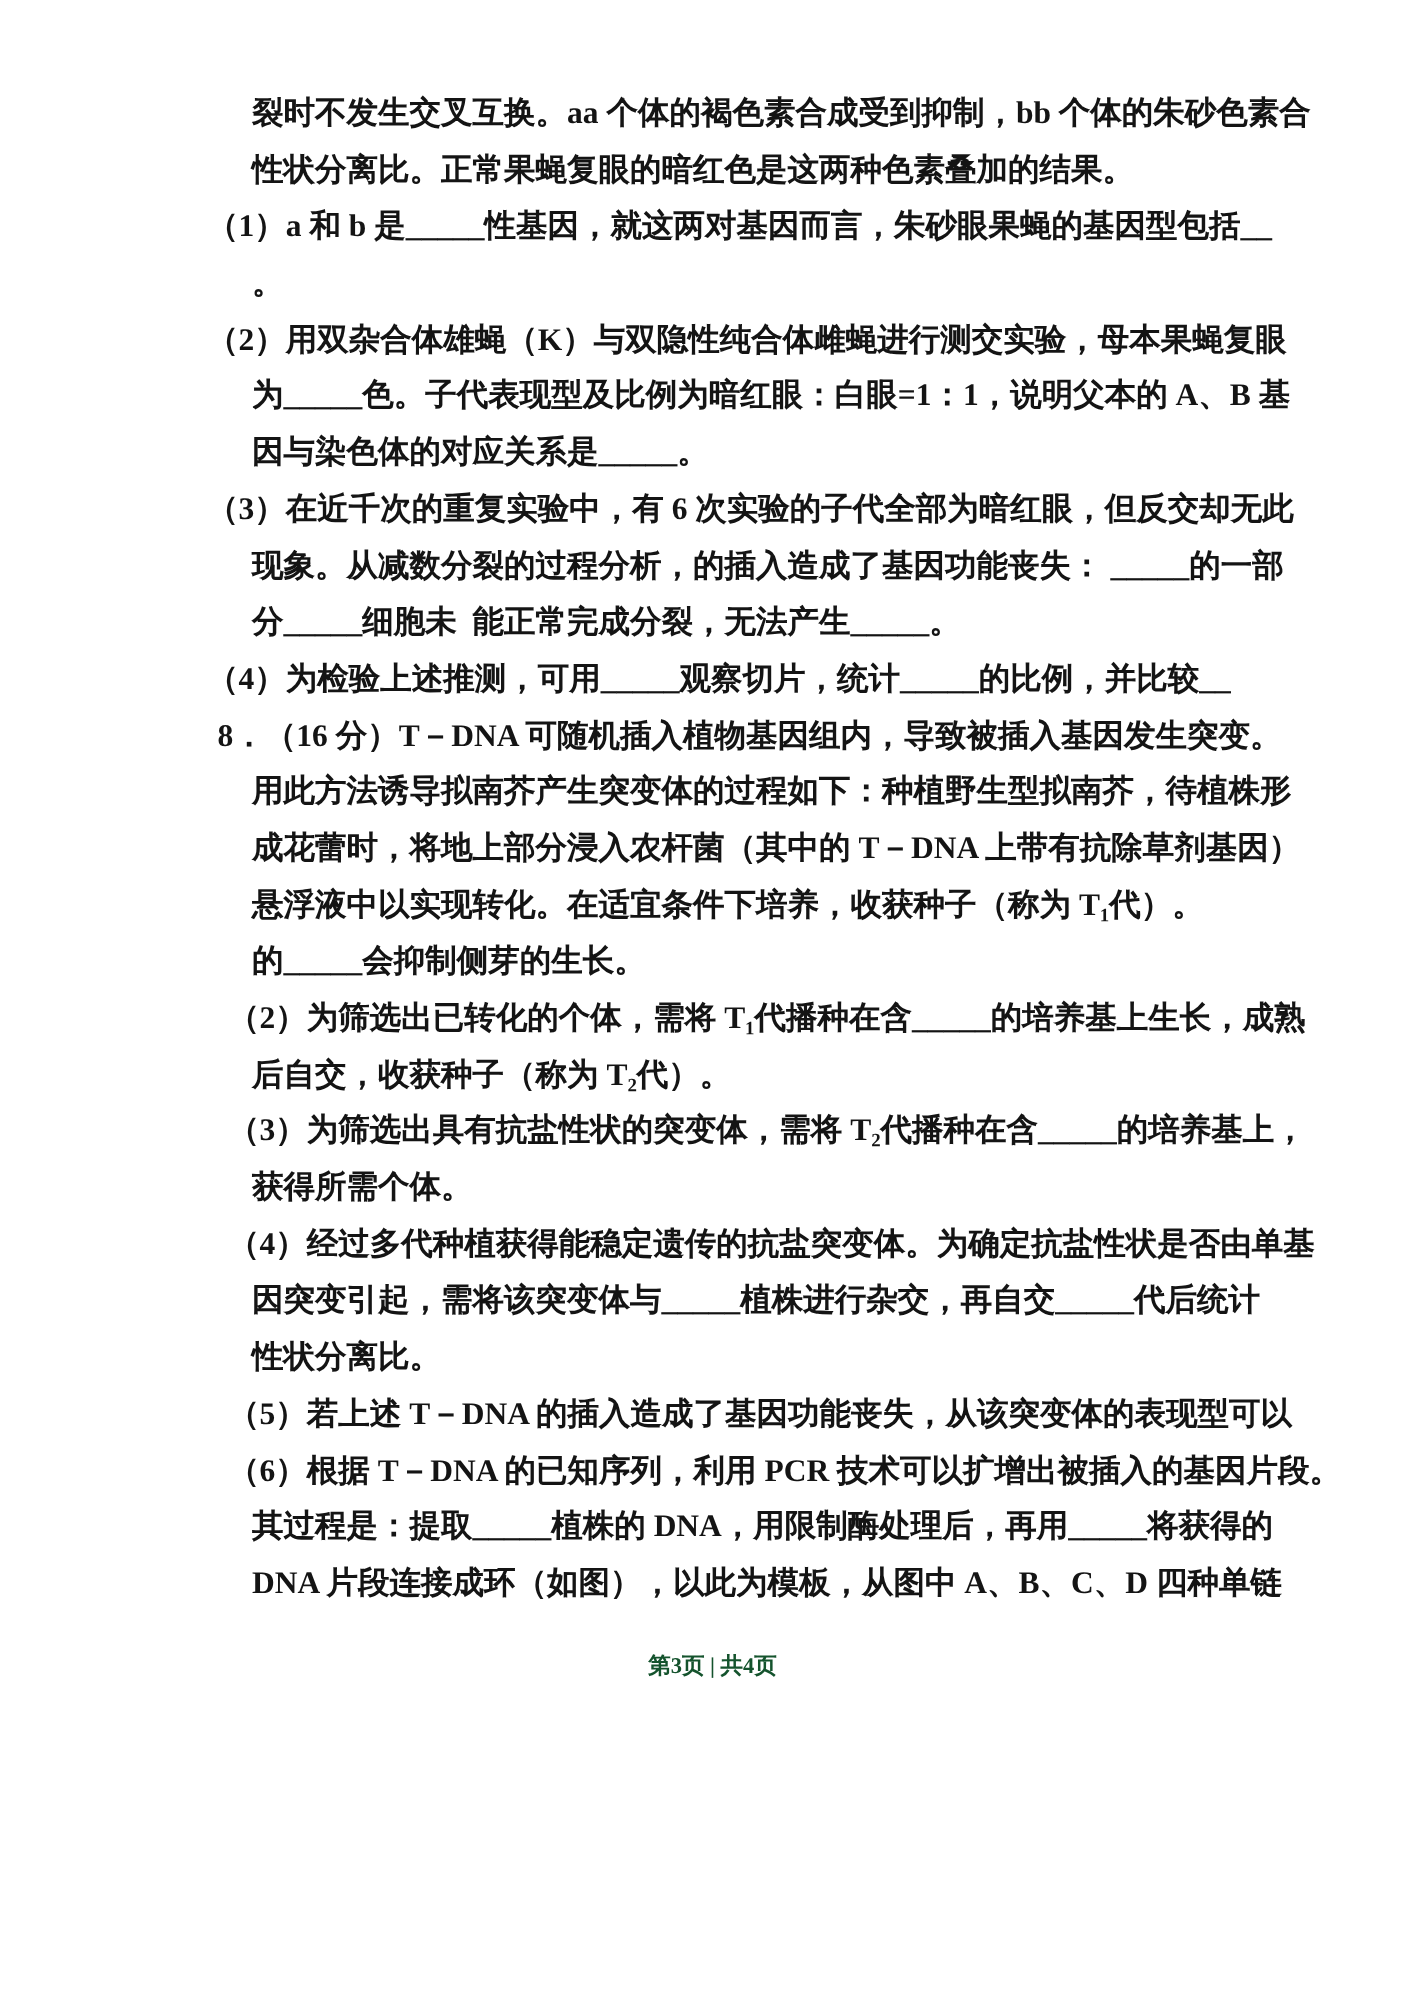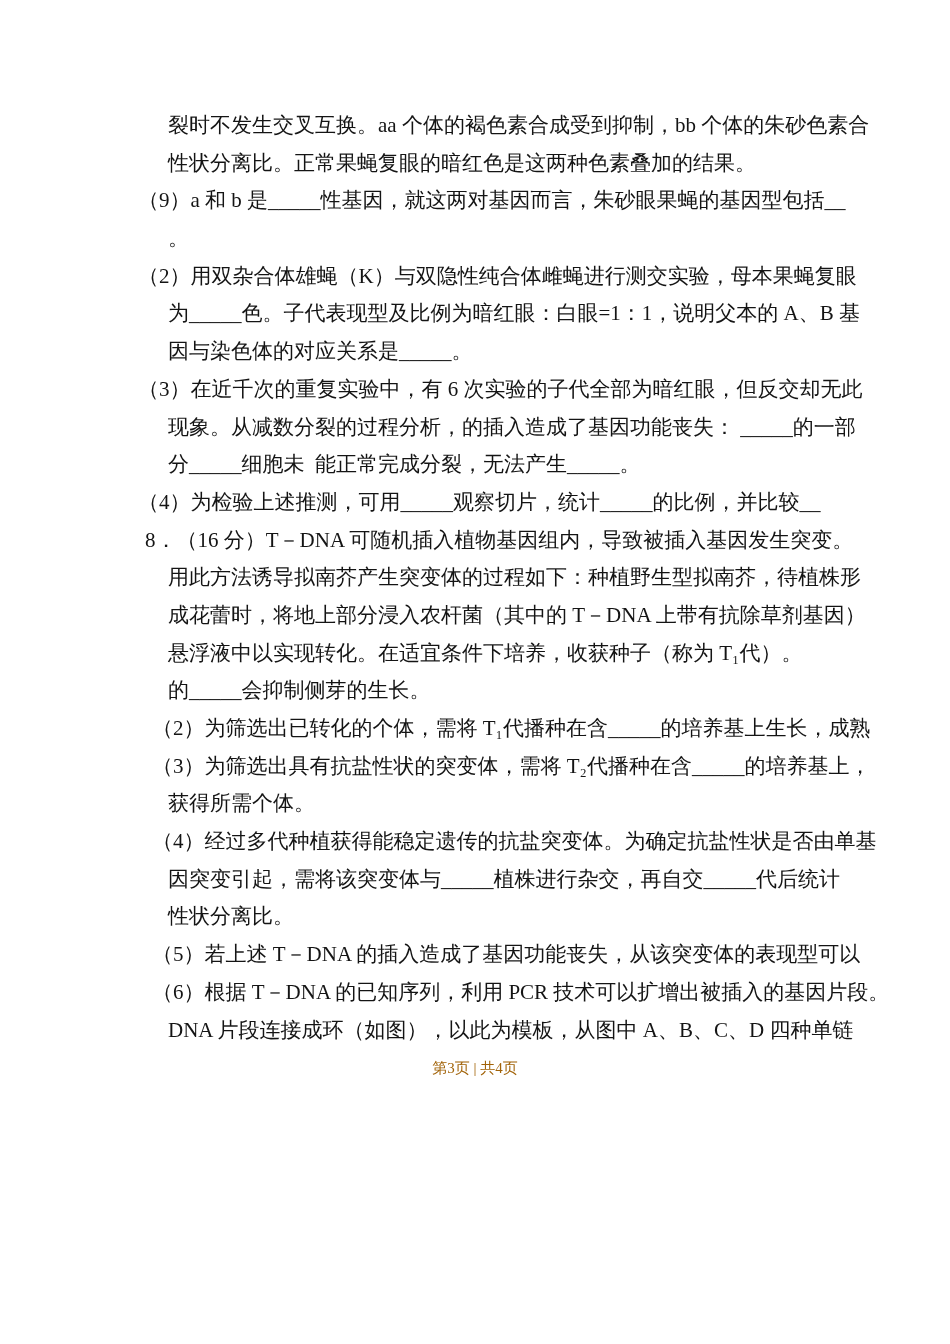--- a/index.html
+++ b/index.html
@@ -7,70 +7,72 @@
     padding: 0;
     background: #ffffff;
   }
   body {
     width: 950px;
     height: 1344px;
     overflow: hidden;
     position: relative;
   }
   .doc {
-    padding-top: 107px;
+    padding-top: 57px;
     font-family: "Liberation Serif", "DejaVu Serif", serif;
     font-size: 21px;
     color: #141414;
-    font-weight: 400;
+    font-weight: 700;
   }
   .line {
     height: 37.7px;
     line-height: 37.7px;
     white-space: pre;
     overflow: visible;
   }
   
   .i-cont { padding-left: 168px; }  
   .i-sub7 { padding-left: 138px; }  
   .i-num  { padding-left: 145px; }  
   .i-sub8 { padding-left: 152px; }  
   .footer {
-    margin-top: 9px;
+    margin-top: 26px;
     text-align: center;
     font-family: "Liberation Serif", "DejaVu Serif", serif;
     font-size: 15px;
-    color: #a16207;
+    color: #14532d;
     line-height: 20px;
   }
 </style>
 </head>
 <body>
 
 <div class="doc">
   <div class="line i-cont">裂时不发生交叉互换。aa 个体的褐色素合成受到抑制，bb 个体的朱砂色素合</div>
   <div class="line i-cont">性状分离比。正常果蝇复眼的暗红色是这两种色素叠加的结果。</div>
-  <div class="line i-sub7">（9）a 和 b 是_____性基因，就这两对基因而言，朱砂眼果蝇的基因型包括__</div>
+  <div class="line i-sub7">（1）a 和 b 是_____性基因，就这两对基因而言，朱砂眼果蝇的基因型包括__</div>
   <div class="line i-cont">。</div>
   <div class="line i-sub7">（2）用双杂合体雄蝇（K）与双隐性纯合体雌蝇进行测交实验，母本果蝇复眼</div>
   <div class="line i-cont">为_____色。子代表现型及比例为暗红眼：白眼=1：1，说明父本的 A、B 基</div>
   <div class="line i-cont">因与染色体的对应关系是_____。</div>
   <div class="line i-sub7">（3）在近千次的重复实验中，有 6 次实验的子代全部为暗红眼，但反交却无此</div>
   <div class="line i-cont">现象。从减数分裂的过程分析，的插入造成了基因功能丧失： _____的一部</div>
   <div class="line i-cont">分_____细胞未  能正常完成分裂，无法产生_____。</div>
   <div class="line i-sub7">（4）为检验上述推测，可用_____观察切片，统计_____的比例，并比较__</div>
   <div class="line i-num">8．（16 分）T－DNA 可随机插入植物基因组内，导致被插入基因发生突变。</div>
   <div class="line i-cont">用此方法诱导拟南芥产生突变体的过程如下：种植野生型拟南芥，待植株形</div>
   <div class="line i-cont">成花蕾时，将地上部分浸入农杆菌（其中的 T－DNA 上带有抗除草剂基因）</div>
   <div class="line i-cont">悬浮液中以实现转化。在适宜条件下培养，收获种子（称为 T₁代）。</div>
   <div class="line i-cont">的_____会抑制侧芽的生长。</div>
   <div class="line i-sub8">（2）为筛选出已转化的个体，需将 T₁代播种在含_____的培养基上生长，成熟</div>
+  <div class="line i-cont">后自交，收获种子（称为 T₂代）。</div>
   <div class="line i-sub8">（3）为筛选出具有抗盐性状的突变体，需将 T₂代播种在含_____的培养基上，</div>
   <div class="line i-cont">获得所需个体。</div>
   <div class="line i-sub8">（4）经过多代种植获得能稳定遗传的抗盐突变体。为确定抗盐性状是否由单基</div>
   <div class="line i-cont">因突变引起，需将该突变体与_____植株进行杂交，再自交_____代后统计</div>
   <div class="line i-cont">性状分离比。</div>
   <div class="line i-sub8">（5）若上述 T－DNA 的插入造成了基因功能丧失，从该突变体的表现型可以</div>
   <div class="line i-sub8">（6）根据 T－DNA 的已知序列，利用 PCR 技术可以扩增出被插入的基因片段。</div>
+  <div class="line i-cont">其过程是：提取_____植株的 DNA，用限制酶处理后，再用_____将获得的</div>
   <div class="line i-cont">DNA 片段连接成环（如图），以此为模板，从图中 A、B、C、D 四种单链</div>
 
   <div class="footer">第3页 | 共4页</div>
 </div>
 
 </body></html>

